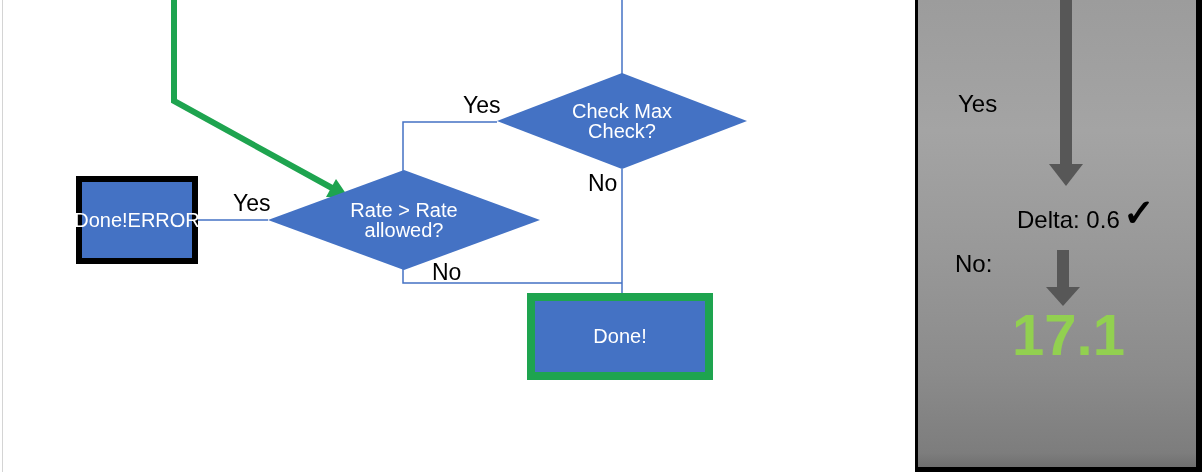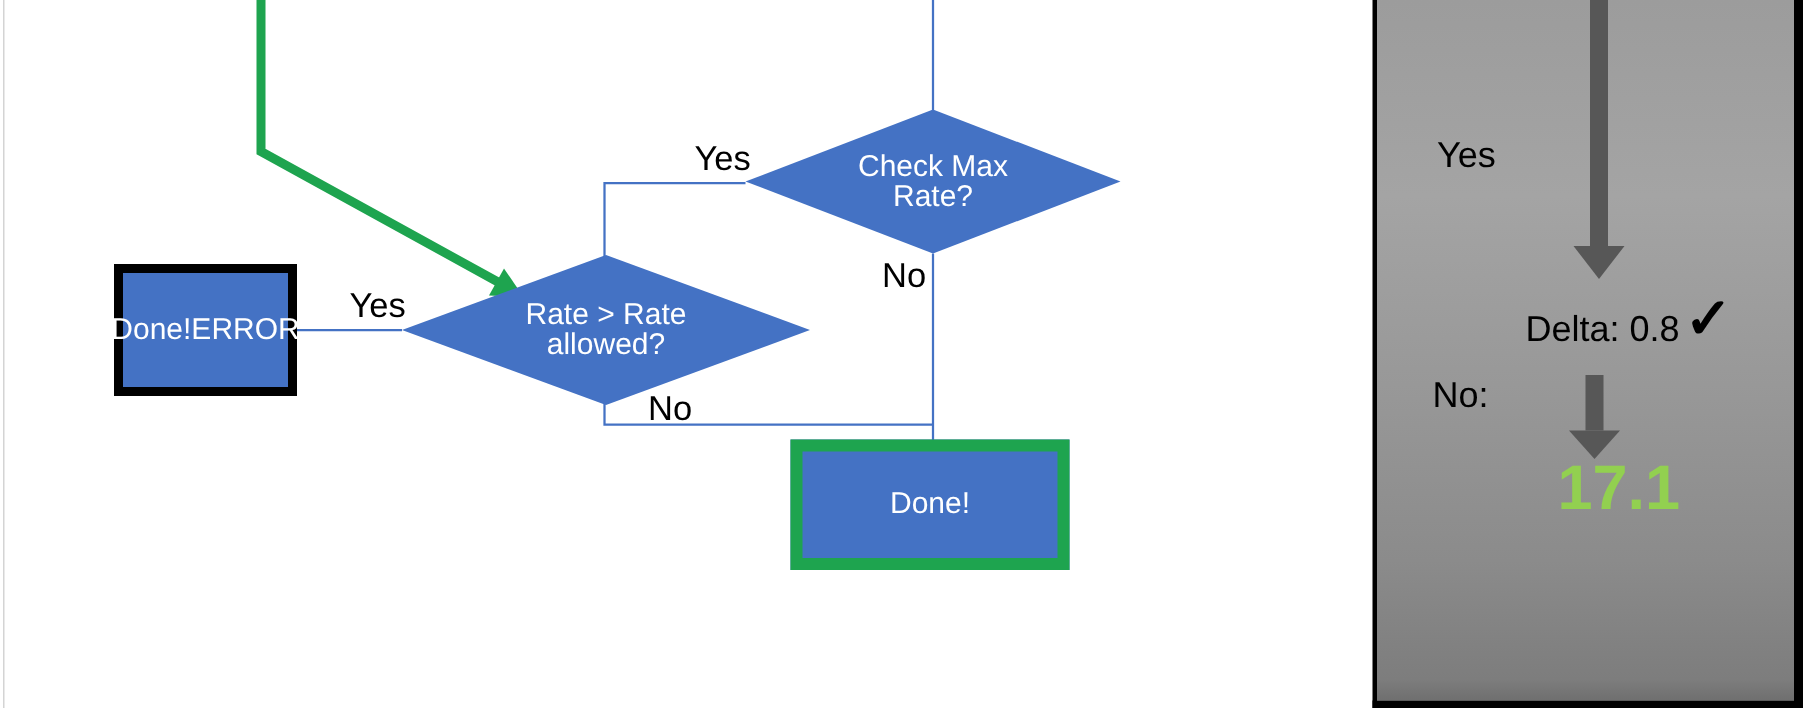--- a/index.html
+++ b/index.html
@@ -71,23 +71,23 @@
   .panel-check {
     position: absolute; left: 205px; top: 193px;
     color: #000000; font-size: 38px; font-weight: 900; line-height: 40px;
   }
   .panel-arrow { position: absolute; }
   .arrow-long  { left: 128px; top: 0; }
   .arrow-short { left: 125px; top: 250px; }
   .panel-result {
     position: absolute;
     left: 94px; top: 301px; width: 108px;
-    text-align: right;
+    text-align: left;
     color: #92D050;
-    font-size: 42px;
+    font-size: 58px;
     font-weight: bold;
   }
 </style>
 </head>
 <body>
 
 <div class="canvas">
 
   <div class="slide-edge"></div>
 
@@ -100,21 +100,21 @@
 
     <polyline points="174,0 174,101 332,188" fill="none" stroke="#1EA44F" stroke-width="6"></polyline>
     <polygon points="349,198 326,197 336,179" fill="#1EA44F"></polygon>
 
     <polygon points="622,73 747,121 622,169 497,121" fill="#4472C4"></polygon>
     <polygon points="404,170 540,220 404,270 268,220" fill="#4472C4"></polygon>
   </svg>
 
   <div class="diamond-label" style="left:497px; top:101px; width:250px;">
     <div>Check Max</div>
-    <div>Rate?</div>
+    <div>Check?</div>
   </div>
   <div class="diamond-label" style="left:268px; top:200px; width:272px;">
     <div>Rate &gt; Rate</div>
     <div>allowed?</div>
   </div>
 
   <div class="branch-label" style="left:463px; top:92px;">Yes</div>
   <div class="branch-label" style="left:588px; top:170px;">No</div>
   <div class="branch-label" style="left:233px; top:190px;">Yes</div>
   <div class="branch-label" style="left:432px; top:259px;">No</div>
@@ -130,21 +130,21 @@
   <div class="side-panel">
 
     <svg class="panel-arrow arrow-long" width="40" height="186">
       <rect x="14" y="0" width="12" height="164" fill="#575757"></rect>
       <polygon points="3,164 37,164 20,186" fill="#575757"></polygon>
     </svg>
 
     <div class="panel-label panel-yes">Yes</div>
 
     <div class="panel-label panel-no">No:</div>
-    <div class="panel-label panel-delta">Delta: 0.8</div>
+    <div class="panel-label panel-delta">Delta: 0.6</div>
     <div class="panel-check">✓</div>
 
     <svg class="panel-arrow arrow-short" width="40" height="56">
       <rect x="14" y="0" width="12" height="37" fill="#575757"></rect>
       <polygon points="3,37 37,37 20,56" fill="#575757"></polygon>
     </svg>
 
     <div class="panel-result">17.1</div>
   </div>
 

